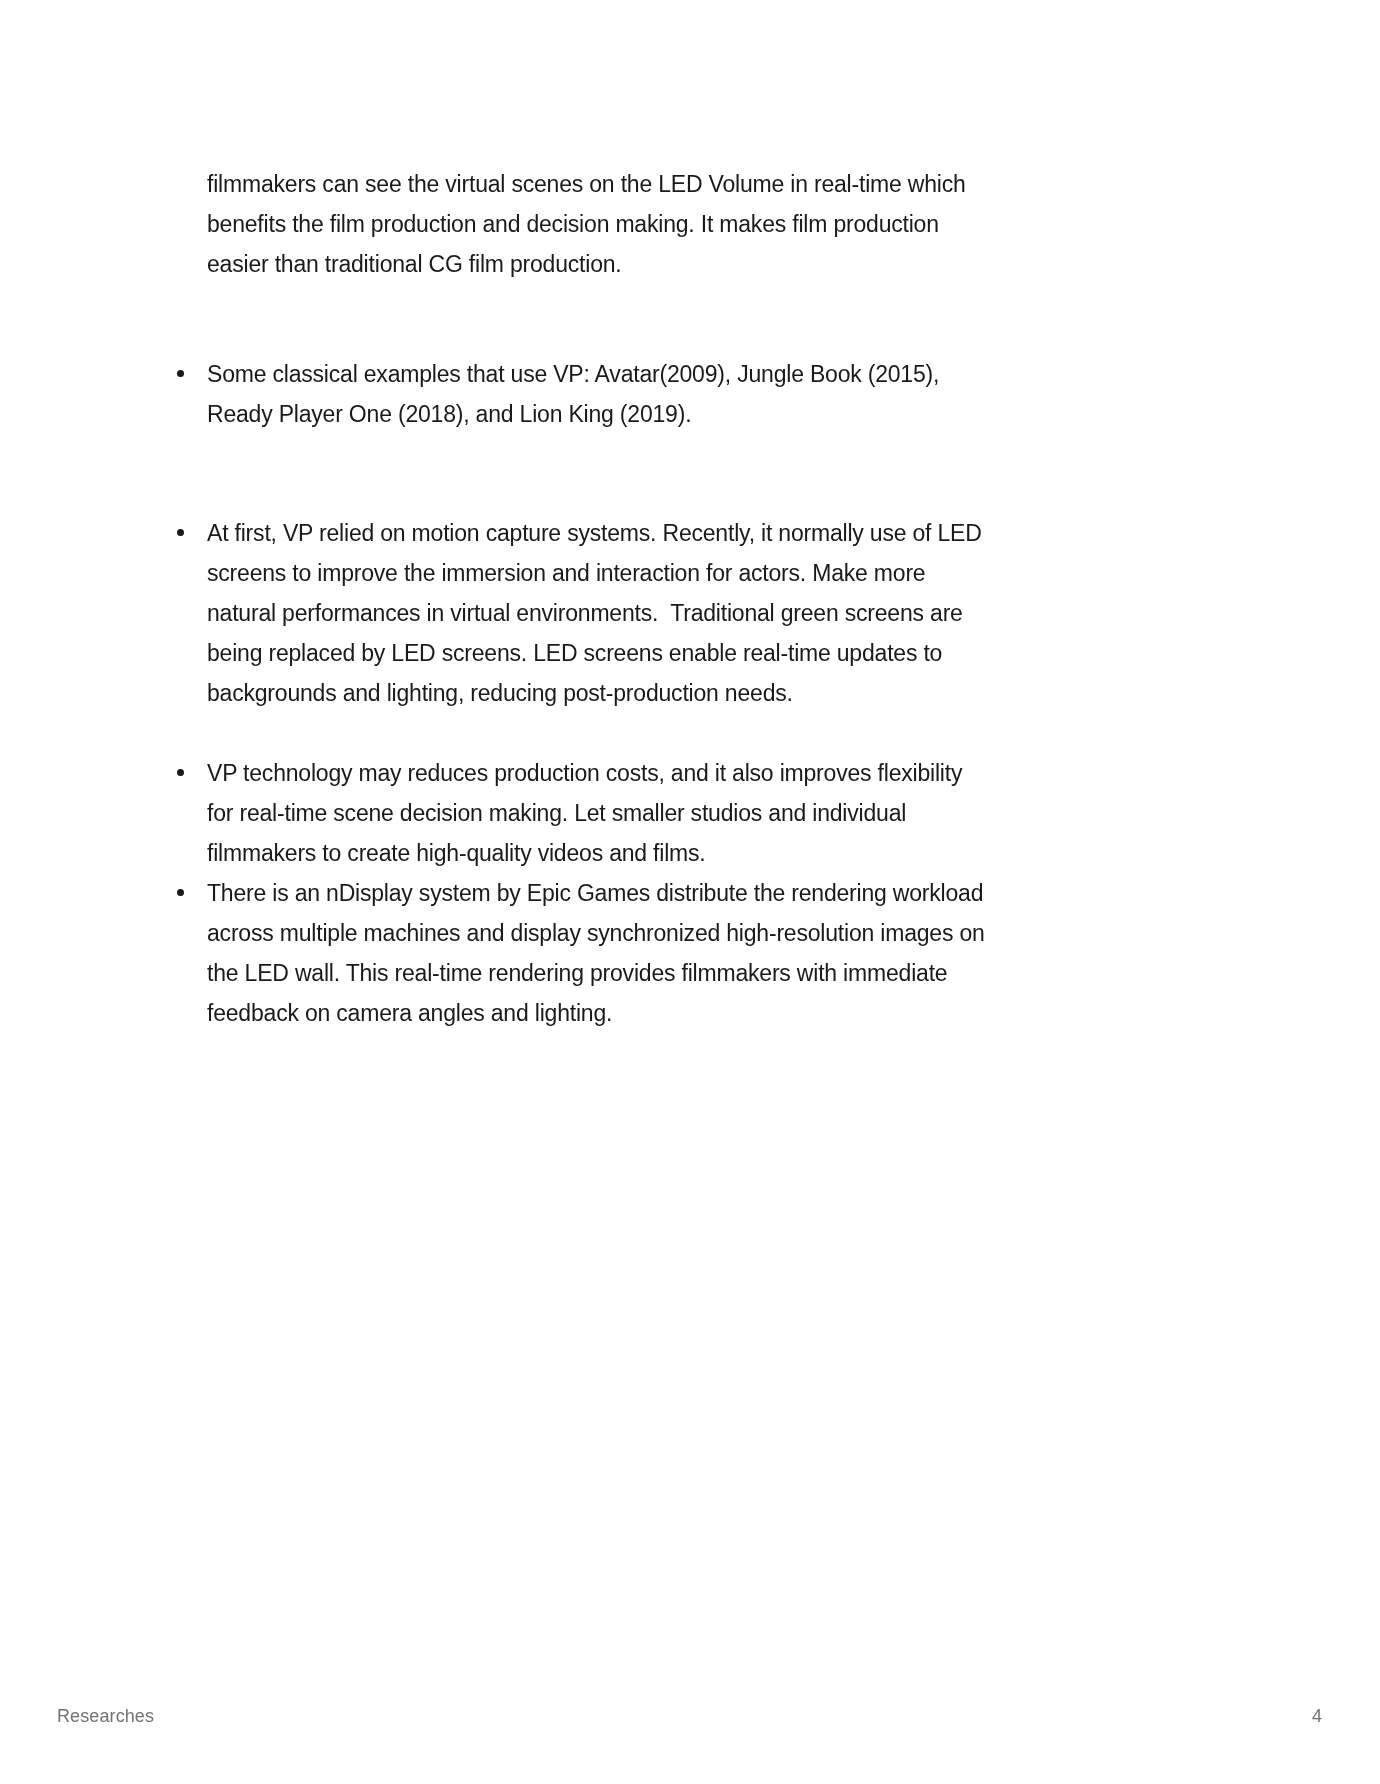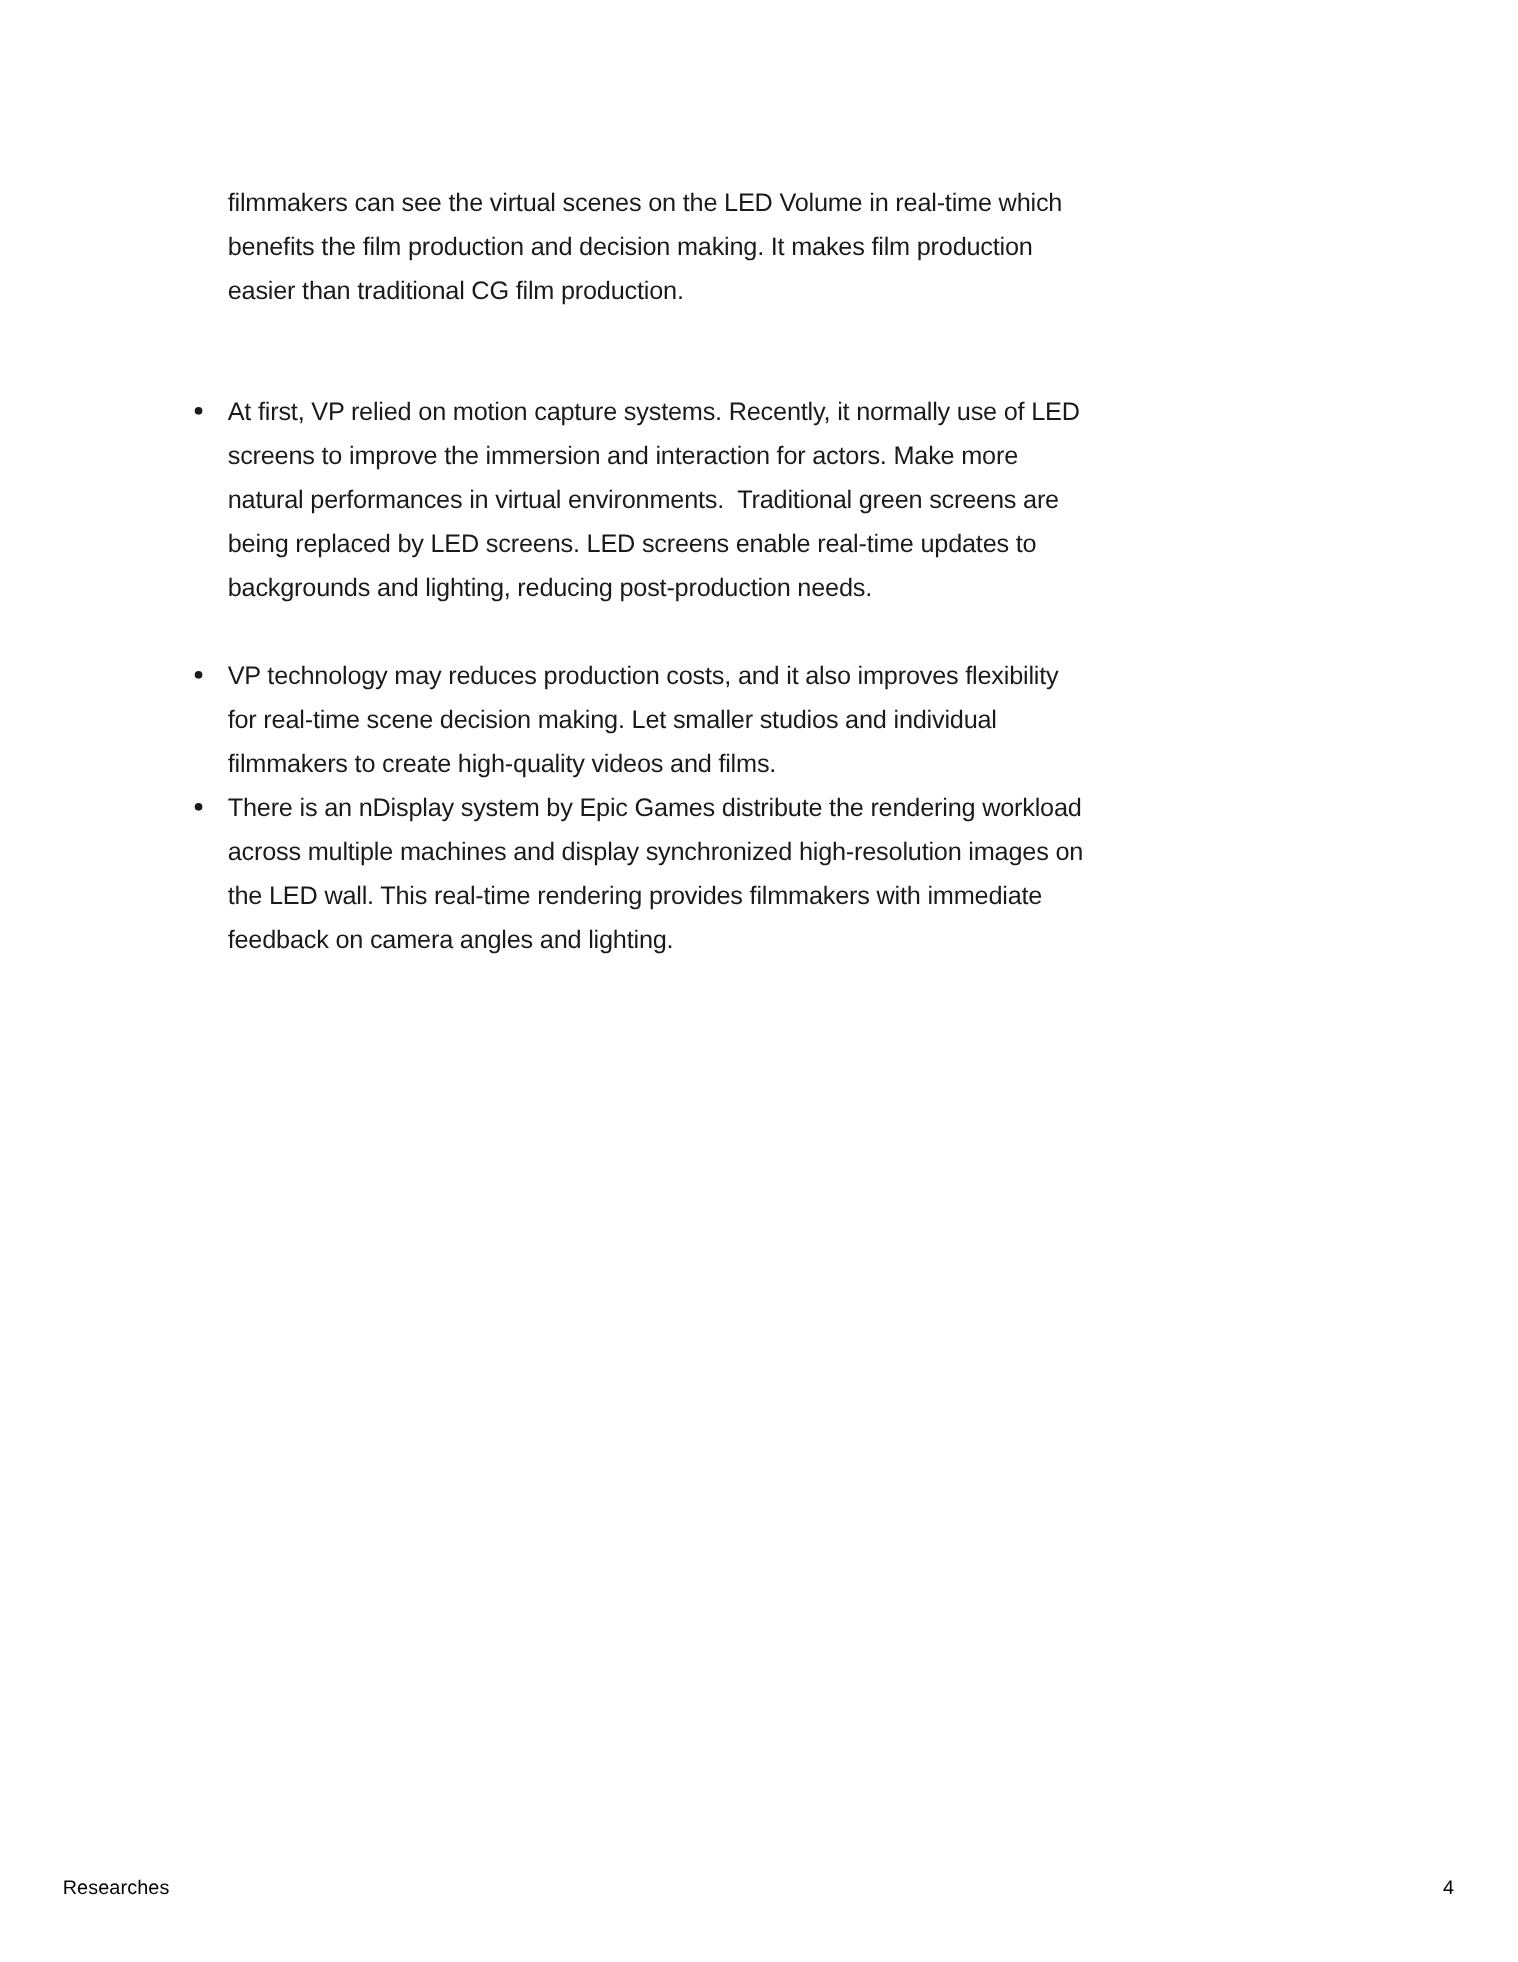--- a/index.html
+++ b/index.html
@@ -54,37 +54,42 @@
   .m77 { margin-bottom: 40px; }
   .m78 { margin-bottom: 78px; }
   .footer {
     position: absolute;
     left: 57px;
     right: 58px;
     top: 1705px;
     display: flex;
     justify-content: space-between;
     align-items: baseline;
-    color: #000000;
+    color: #737373;
     font-size: 18px;
     line-height: 22px;
     letter-spacing: 0.1px;
   }
 </style>
 </head>
 <body>
 
 <div class="page">
 
   <div class="content">
 
     <p class="para m70">filmmakers can see the virtual scenes on the LED Volume in real-time which
 benefits the film production and decision making. It makes film production
 easier than traditional CG film production.</p>
 
+    <div class="bullet-item m79">
+      <span class="bullet-dot"></span>
+      <span class="bullet-text">Some classical examples that use VP: Avatar(2009), Jungle Book (2015),
+Ready Player One (2018), and Lion King (2019).</span>
+    </div>
 
     <div class="bullet-item m77">
       <span class="bullet-dot"></span>
       <span class="bullet-text">At first, VP relied on motion capture systems. Recently, it normally use of LED
 screens to improve the immersion and interaction for actors. Make more
 natural performances in virtual environments.  Traditional green screens are
 being replaced by LED screens. LED screens enable real-time updates to
 backgrounds and lighting, reducing post-production needs.</span>
     </div>
 

